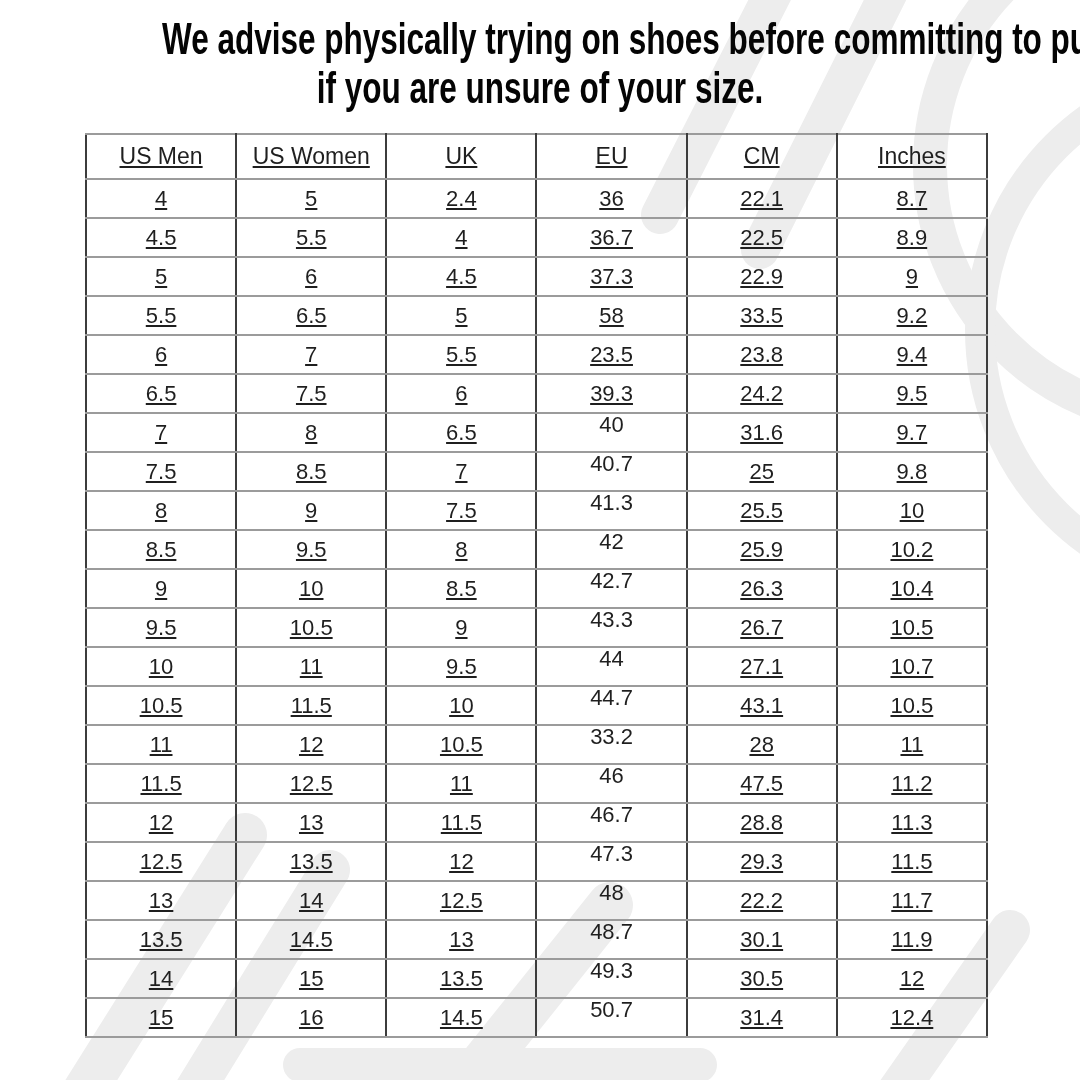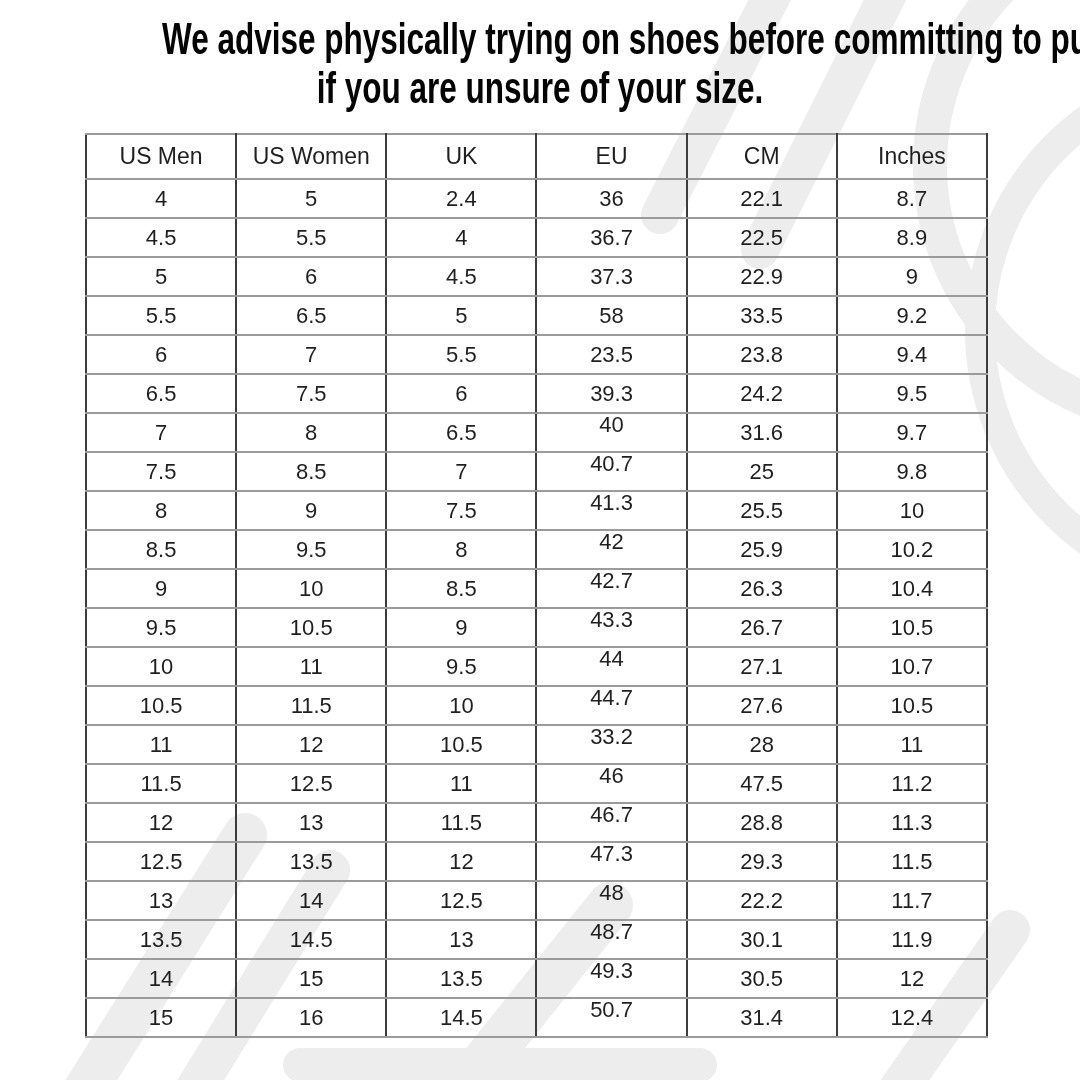--- a/index.html
+++ b/index.html
@@ -42,20 +42,21 @@
     color: #040404;
     white-space: nowrap;
   }
 
   
   .table-wrap {
     position: absolute;
     left: 85px;
     top: 133px;
     width: 903px;
+    text-decoration: underline;
   }
   table.size-table {
     border-collapse: collapse;
     table-layout: fixed;
     width: 903px;
     border: 2px solid #3c3c3c;
     background: transparent;
   }
   table.size-table th,
   table.size-table td {
@@ -226,21 +227,21 @@
           <td><span>9.5</span></td>
           <td class="raised"><span>44</span></td>
           <td><span>27.1</span></td>
           <td><span>10.7</span></td>
         </tr>
         <tr>
           <td><span>10.5</span></td>
           <td><span>11.5</span></td>
           <td><span>10</span></td>
           <td class="raised"><span>44.7</span></td>
-          <td><span>27.6</span></td>
+          <td><span>43.1</span></td>
           <td><span>10.5</span></td>
         </tr>
         <tr>
           <td><span>11</span></td>
           <td><span>12</span></td>
           <td><span>10.5</span></td>
           <td class="raised"><span>33.2</span></td>
           <td><span>28</span></td>
           <td><span>11</span></td>
         </tr>

